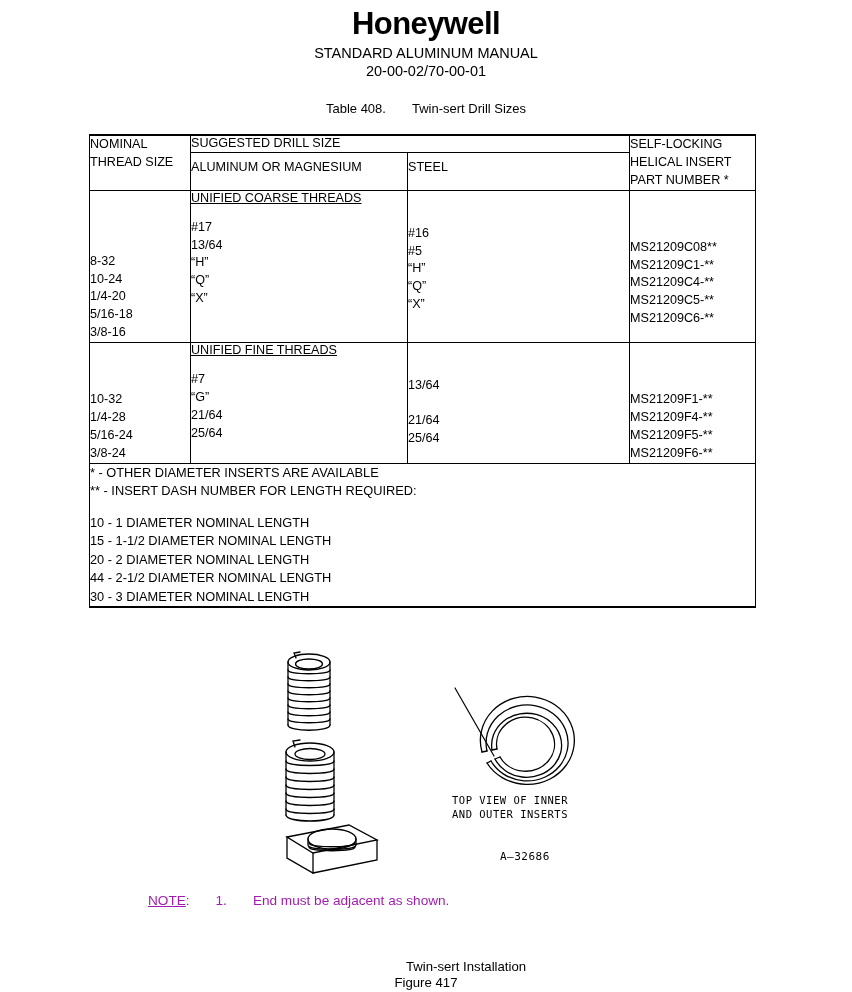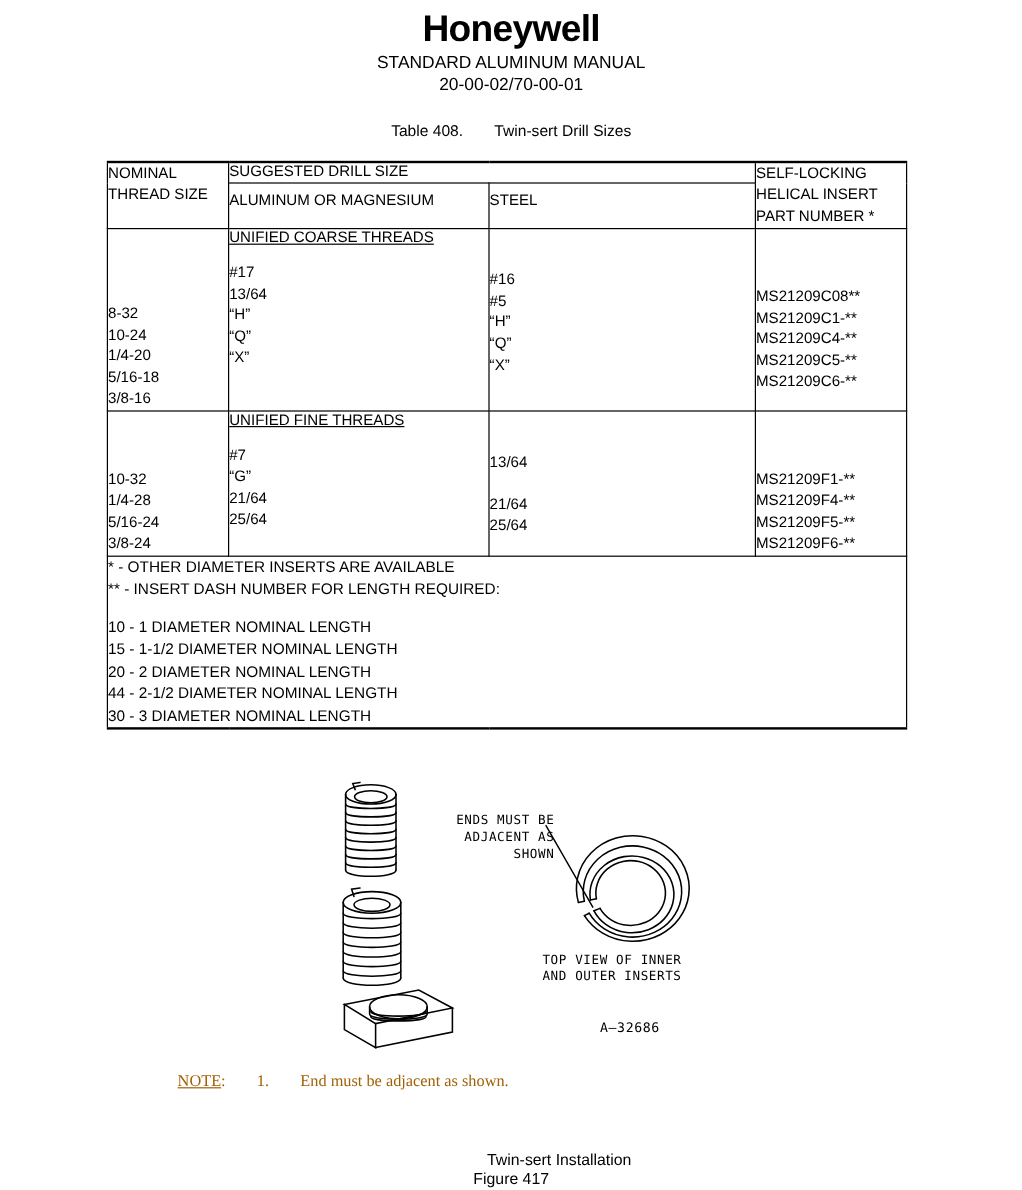--- a/index.html
+++ b/index.html
@@ -362,24 +362,21 @@
         <path d="M495,147 L500,145"></path>
       </g>
 
       <g>
         <path d="M455,76 L494,144" stroke-width="1.2"></path>
       </g>
 
     </g>
   </svg>
 
-  <div class="fig-label lbl-ends">ENDS MUST BE
-ADJACENT AS
-SHOWN</div>
   <div class="fig-label lbl-top">TOP VIEW OF INNER
 AND OUTER INSERTS</div>
   <div class="dwg-no">A–32686</div>
 </div>
 
-<div class="note-row" style="color: #a16207; font-family: Liberation Serif, serif;"><span class="note-label">NOTE</span><span>:</span><span class="note-num">1.</span><span class="note-text">End must be adjacent as shown.</span></div>
+<div class="note-row" style="color: #a21caf;"><span class="note-label">NOTE</span><span>:</span><span class="note-num">1.</span><span class="note-text">End must be adjacent as shown.</span></div>
 
 <div class="fig-caption c1">Twin-sert Installation</div>
 <div class="fig-caption c2">Figure 417</div>
 
 </body></html>

